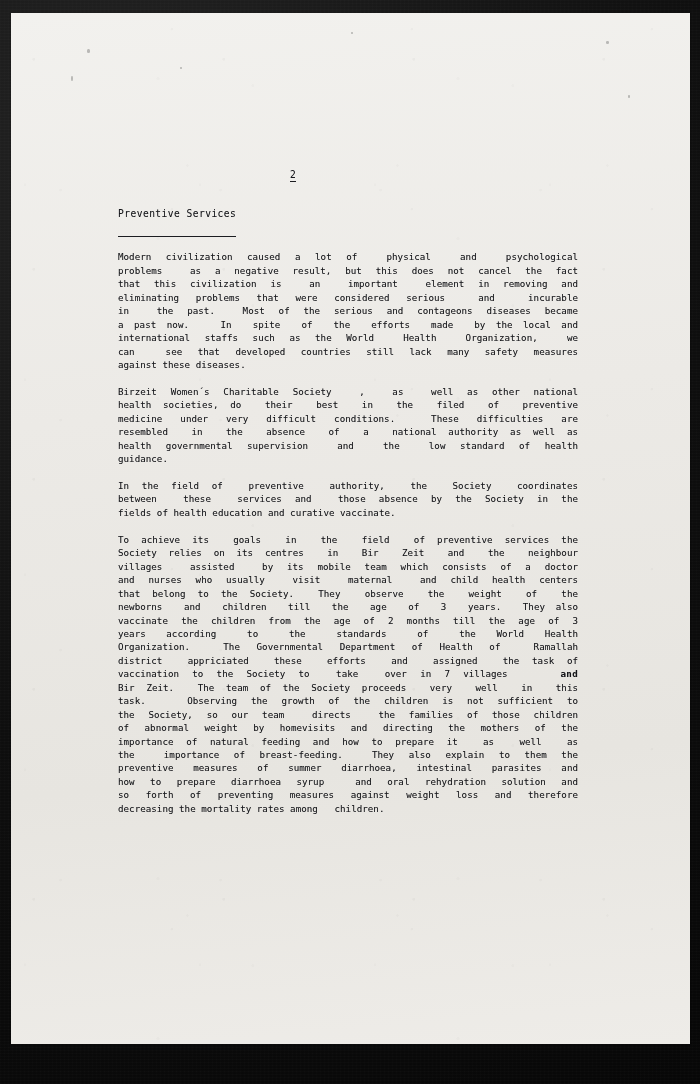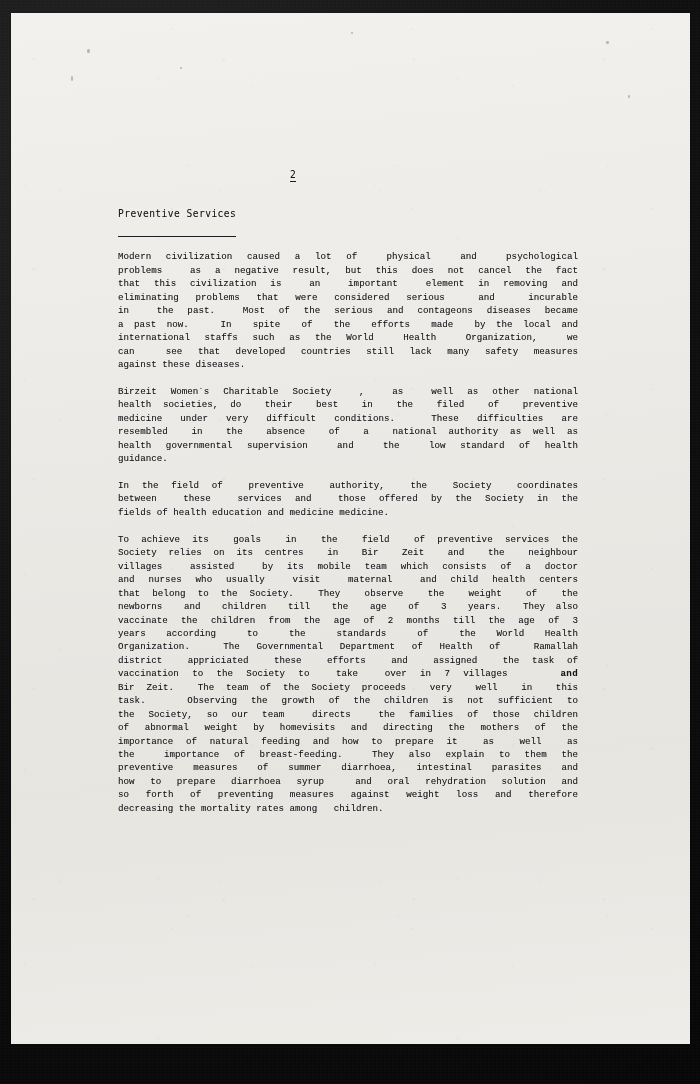--- a/index.html
+++ b/index.html
@@ -99,21 +99,20 @@
     letter-spacing: .45px;
     border-bottom: 1px solid #1c1d21;
     padding-bottom: 16px;
     margin-bottom: 13px;
     margin-top: 11px;
   }
 
   .para {
     margin: 0 0 13.4px 0;
     white-space: pre-wrap;
-    font-family: Liberation Mono, monospace;
   }
   .para .ln {
     display: block;
     white-space: pre;
   }
   
   .para .ln.j {
     text-align: justify;
     text-align-last: justify;
     white-space: pre-wrap;
@@ -149,18 +148,18 @@
       <span id="page-number">2</span>
     </div>
 
     <div>
       <span id="doc-heading">Preventive Services</span>
     </div>
 
     <div id="body-text">
         <p class="para"><span class="ln j">Modern civilization caused a lot of  physical  and  psychological</span><span class="ln j">problems  as a negative result, but this does not cancel the fact</span><span class="ln j">that this civilization is  an  important  element in removing and</span><span class="ln j">eliminating problems that were considered serious  and  incurable</span><span class="ln j">in  the past.  Most of the serious and contageons diseases became</span><span class="ln j">a past now.   In  spite  of  the  efforts  made  by the local and</span><span class="ln j">international staffs such as the World  Health  Organization,  we</span><span class="ln j">can  see that developed countries still lack many safety measures</span><span class="ln">against these diseases.</span></p>
         <p class="para"><span class="ln j">Birzeit Women´s Charitable Society  ,  as  well as other national</span><span class="ln j">health societies, do  their  best  in  the  filed  of  preventive</span><span class="ln j">medicine under very difficult conditions.  These difficulties are</span><span class="ln j">resembled  in  the  absence  of  a  national authority as well as</span><span class="ln j">health governmental supervision  and  the  low standard of health</span><span class="ln">guidance.</span></p>
-        <p class="para"><span class="ln j">In the field of  preventive  authority,  the  Society  coordinates</span><span class="ln j">between  these  services and  those offered by the Society in the</span><span class="ln">fields of health education and medicine medicine.</span></p>
+        <p class="para"><span class="ln j">In the field of  preventive  authority,  the  Society  coordinates</span><span class="ln j">between  these  services and  those absence by the Society in the</span><span class="ln">fields of health education and curative vaccinate.</span></p>
         <p class="para"><span class="ln j">To achieve its  goals  in  the  field  of preventive services the</span><span class="ln j">Society relies on its centres  in  Bir  Zeit  and  the  neighbour</span><span class="ln j">villages  assisted  by its mobile team which consists of a doctor</span><span class="ln j">and nurses who usually  visit  maternal  and child health centers</span><span class="ln j">that belong to the Society.  They  observe  the  weight  of  the</span><span class="ln j">newborns  and  children  till  the  age  of  3  years.  They also</span><span class="ln j">vaccinate the children from the age of 2 months till the age of 3</span><span class="ln j">years  according   to   the   standards   of   the  World  Health</span><span class="ln j">Organization.  The Governmental Department of Health of  Ramallah</span><span class="ln j">district  appriciated  these  efforts  and  assigned  the task of</span><span class="ln j">vaccination to the Society to  take  over in 7 villages    <span class="overstrike">and</span></span><span class="ln j">Bir Zeit.  The team of the Society proceeds  very  well  in  this</span><span class="ln j">task.   Observing the growth of the children is not sufficient to</span><span class="ln j">the Society, so our team  directs  the families of those children</span><span class="ln j">of abnormal weight by homevisits and directing the mothers of the</span><span class="ln j">importance of natural feeding and how to prepare it  as  well  as</span><span class="ln j">the  importance of breast-feeding.  They also explain to them the</span><span class="ln j">preventive measures of summer diarrhoea, intestinal parasites and</span><span class="ln j">how to prepare diarrhoea syrup  and oral rehydration solution and</span><span class="ln j">so forth of preventing measures against weight loss and therefore</span><span class="ln">decreasing the mortality rates among   children.</span></p>
       </div>
 
   </div>
 </div>
 
 </body></html>

